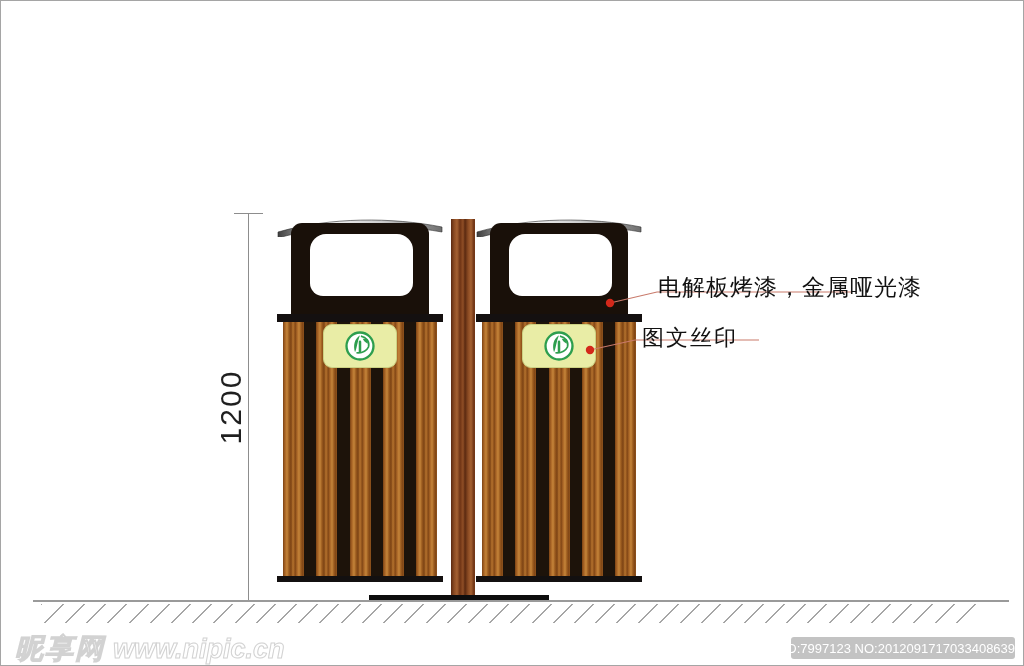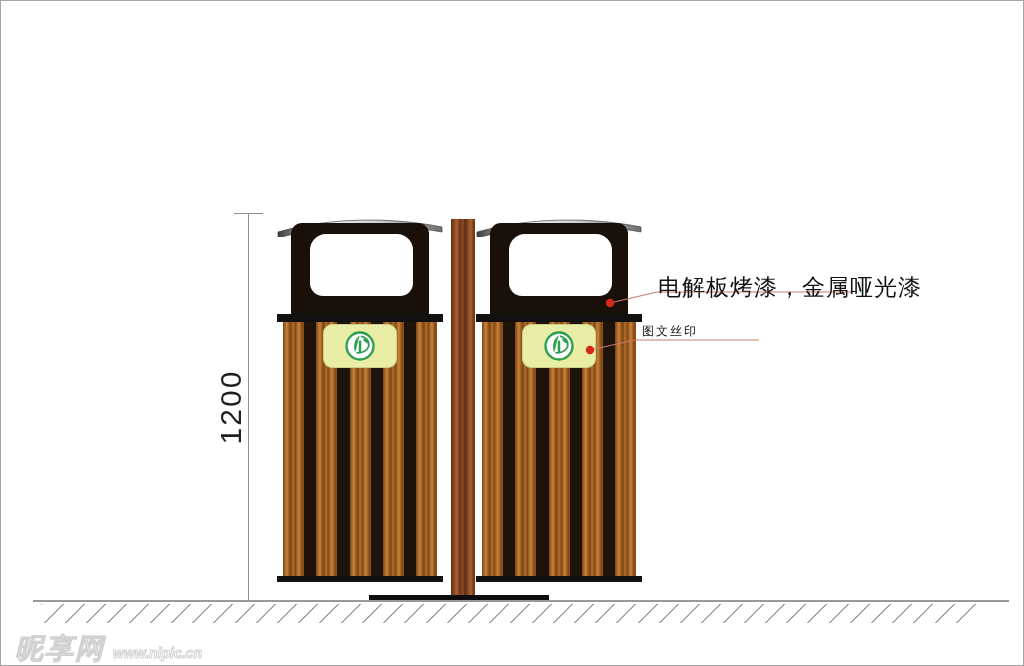--- a/index.html
+++ b/index.html
@@ -61,30 +61,30 @@
     left:40px;top:603px;width:935px;height:19px;
     background:repeating-linear-gradient(135deg,#a6a6a6 0px,#a6a6a6 1.4px,transparent 1.4px,transparent 15px);
   }
 
   
   .leader-svg{left:0;top:0;width:1024px;height:666px;pointer-events:none;}
   .callout{
     color:#111;font-family:"Liberation Serif","DejaVu Serif",serif;white-space:nowrap;
   }
   .callout.c1{left:657px;top:271px;font-size:23px;letter-spacing:1px;}
-  .callout.c2{left:641px;top:322px;font-size:12px;letter-spacing:2px;}
+  .callout.c2{left:641px;top:322px;font-size:22px;letter-spacing:2px;}
 
   
   .wm{
     left:14px;top:629px;display:flex;align-items:baseline;gap:8px;
     color:#ffffff;-webkit-text-stroke:1px #d2d2d2;text-shadow:0 0 1px #dcdcdc;
     white-space:nowrap;
   }
   .wm-name{font-size:28px;font-weight:bold;font-style:italic;letter-spacing:2px;}
-  .wm-url{font-size:14px;font-weight:bold;font-style:italic;}
+  .wm-url{font-size:27px;font-weight:bold;font-style:italic;}
   .id-badge{
     left:790px;top:636px;width:224px;height:22px;background:#c3c3c3;border-radius:3px;
     color:#ffffff;font-size:13px;display:flex;align-items:center;justify-content:center;
     white-space:nowrap;
   }
 </style>
 </head>
 <body>
 
 <div class="canvas">
@@ -174,14 +174,15 @@
     <circle cx="589" cy="349" r="4.2" fill="#d3281a"></circle>
   </svg>
 
   <div class="abs callout c1">电解板烤漆，金属哑光漆</div>
   <div class="abs callout c2">图文丝印</div>
 
   <div class="abs wm">
     <span class="wm-name">昵享网</span>
     <span class="wm-url">www.nipic.cn</span>
   </div>
+  <div class="abs id-badge">ID:7997123 NO:20120917170334086396</div>
 
 </div>
 
 </body></html>

